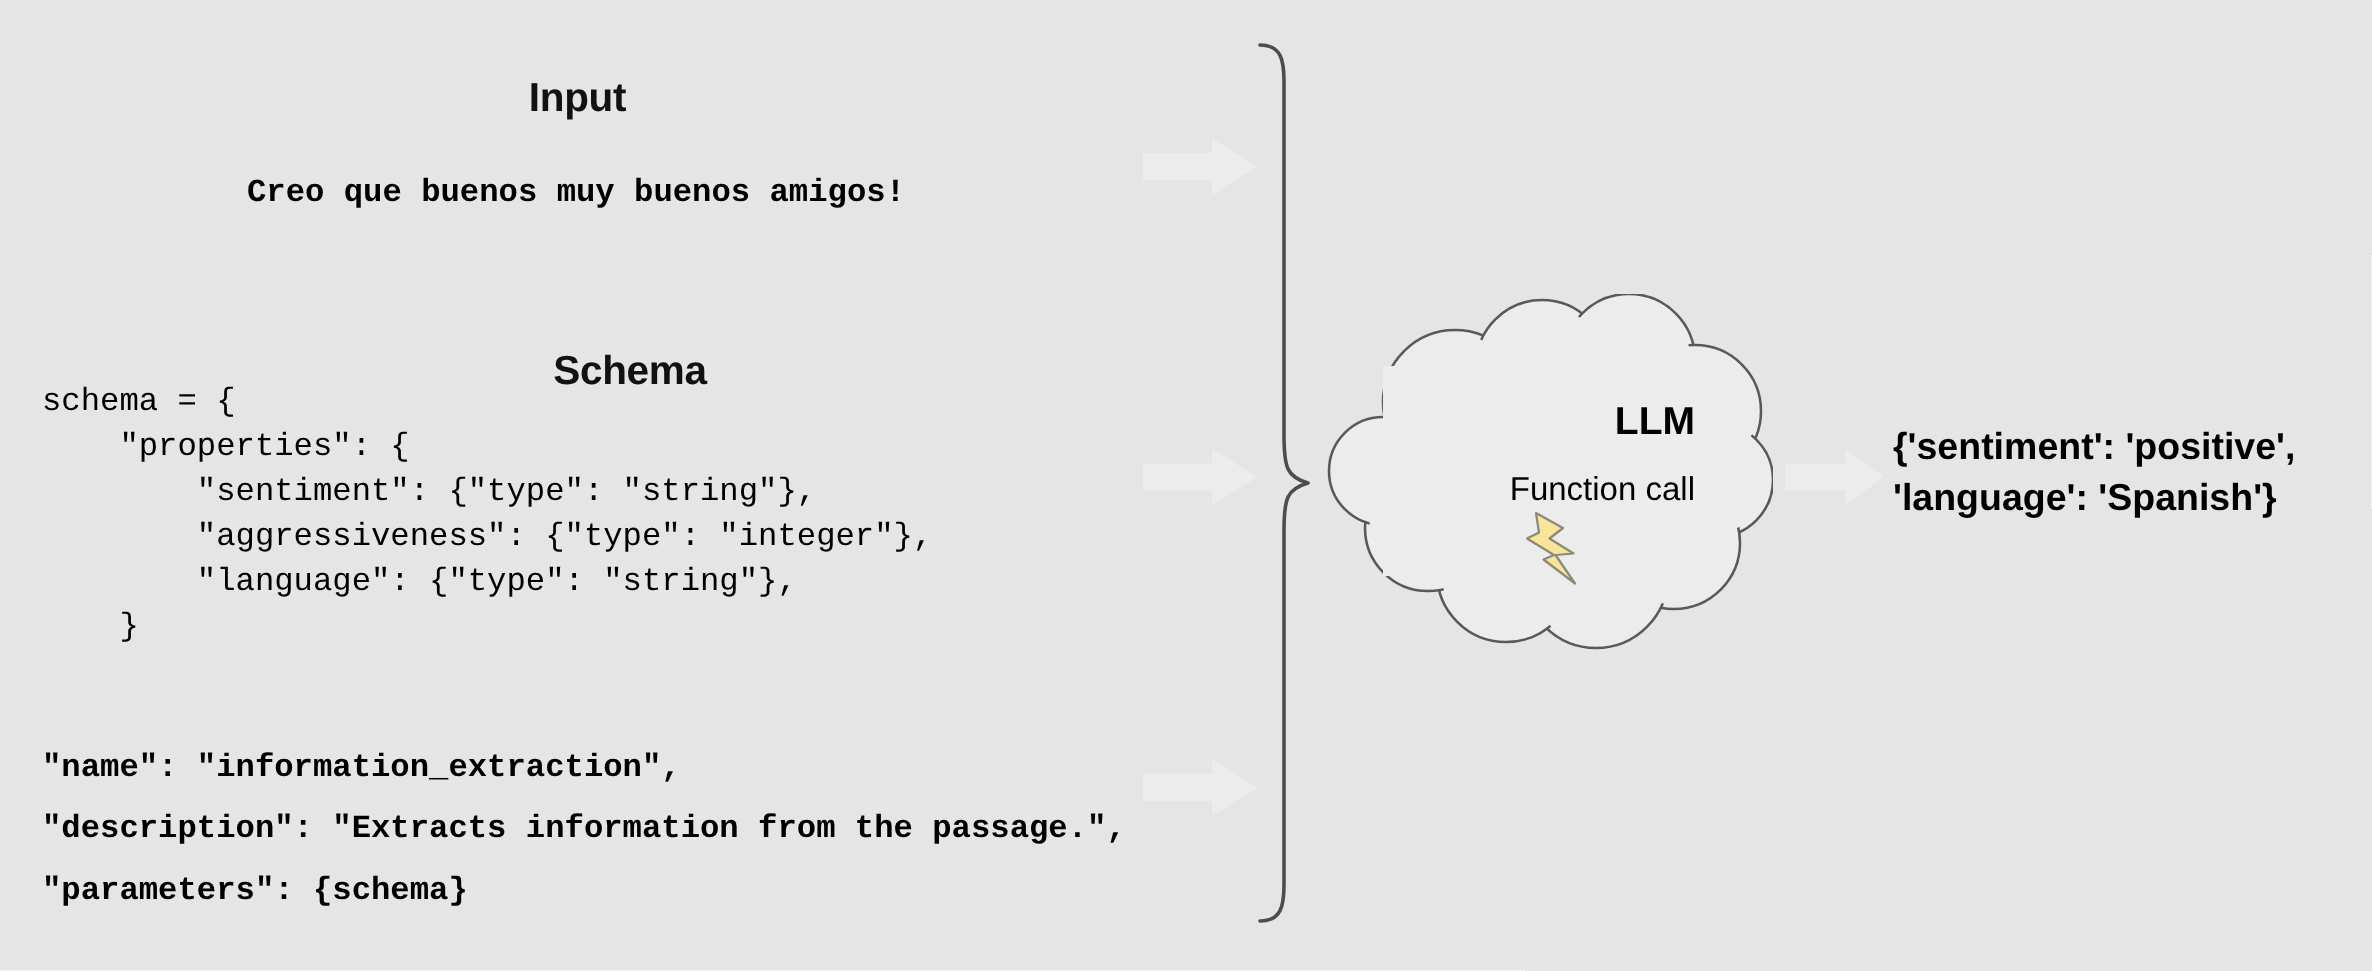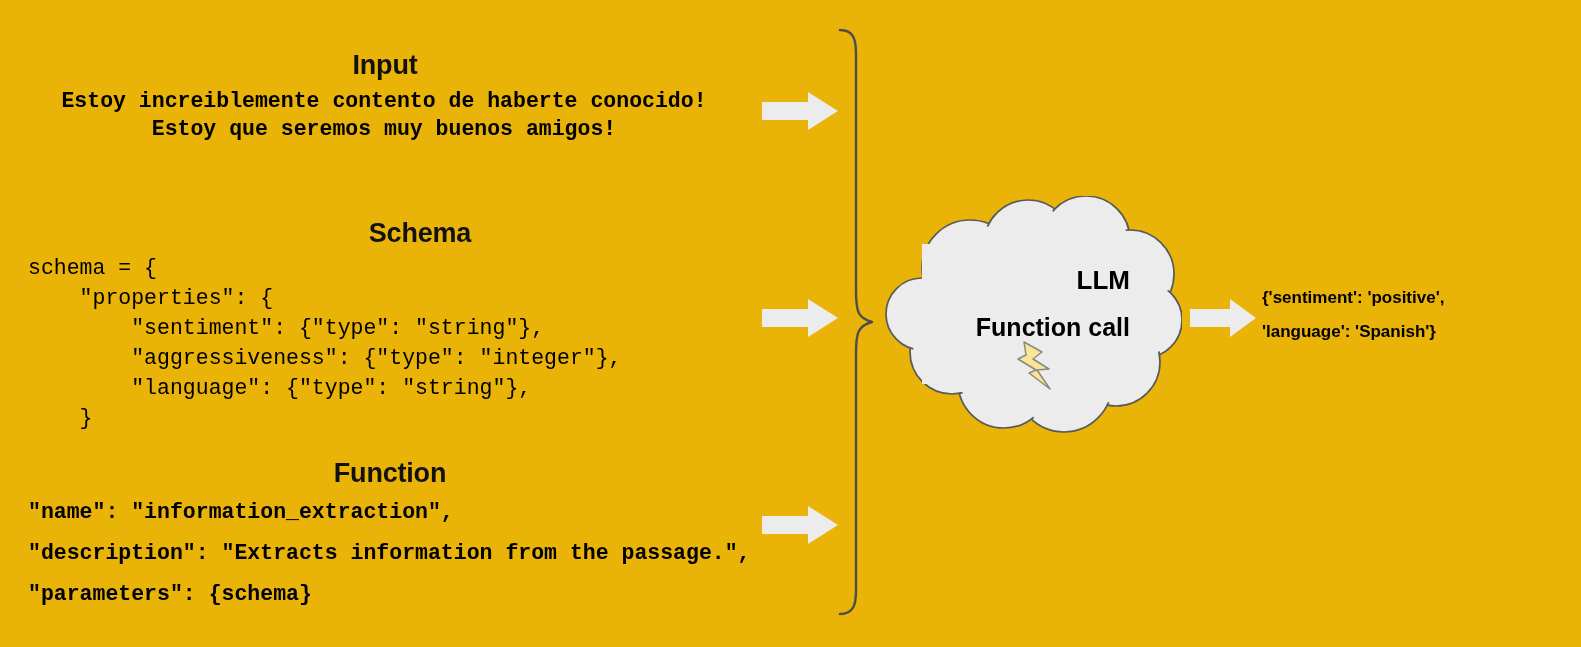--- a/index.html
+++ b/index.html
@@ -8,21 +8,21 @@
     background: #ffffff;
   }
   body {
     font-family: "Liberation Sans", sans-serif;
     color: #000000;
   }
   #canvas {
     position: relative;
     width: 1581px;
     height: 647px;
-    background: #eab308;
+    background: #e5e5e5;
     overflow: hidden;
   }
 
   
   .section-title {
     position: absolute;
     font-family: "Liberation Sans", sans-serif;
     font-weight: bold;
     font-size: 27px;
     letter-spacing: -0.2px;
@@ -79,69 +79,67 @@
     white-space: nowrap;
   }
   .cloud-title {
     font-family: "Liberation Sans", sans-serif;
     font-weight: bold;
     font-size: 26px;
     color: #000000;
   }
   .cloud-sub {
     font-family: "Liberation Sans", sans-serif;
+    font-weight: normal;
+    font-size: 22px;
+    color: #000000;
+  }
+
+  
+  .output-text {
+    position: absolute;
+    font-family: "Liberation Sans", sans-serif;
     font-weight: bold;
     font-size: 25px;
-    color: #000000;
-  }
-
-  
-  .output-text {
-    position: absolute;
-    font-family: "Liberation Sans", sans-serif;
-    font-weight: bold;
-    font-size: 17px;
     line-height: 34px;
     white-space: pre;
     color: #000000;
   }
 </style>
 </head>
 <body>
 
 <div id="canvas">
 
   <div class="section-title" style="left:285px; top:50px; width:200px;">Input</div>
 
-  <div class="mono-centered" style="left:8px; top:86px; width:752px;">Estoy increiblemente contento de haberte conocido!</div>
-
-  <div class="mono-centered" style="left:8px; top:114px; width:752px;">Estoy que seremos muy buenos amigos!</div>
+
+  <div class="mono-centered" style="left:8px; top:114px; width:752px;">Creo que buenos muy buenos amigos!</div>
 
   <div class="arrow" style="left:762px; top:92px;">
     <svg width="76" height="38" viewBox="0 0 76 38">
       <polygon points="0,10 46,10 46,0 76,19 46,38 46,28 0,28" fill="#ececec"></polygon>
     </svg>
   </div>
 
-  <div class="section-title" style="left:285px; top:218px; width:270px;">Schema</div>
+  <div class="section-title" style="left:285px; top:232px; width:270px;">Schema</div>
 
   <div class="mono-block" style="left:28px; top:253px;">schema = {
     "properties": {
         "sentiment": {"type": "string"},
         "aggressiveness": {"type": "integer"},
         "language": {"type": "string"},
     }</div>
 
   <div class="arrow" style="left:762px; top:299px;">
     <svg width="76" height="38" viewBox="0 0 76 38">
       <polygon points="0,10 46,10 46,0 76,19 46,38 46,28 0,28" fill="#ececec"></polygon>
     </svg>
   </div>
 
-  <div class="section-title" style="left:285px; top:458px; width:210px;">Function</div>
 
   <div class="mono-spaced" style="left:28px; top:492px;">"name": "information_extraction",</div>
 
   <div class="mono-spaced" style="left:28px; top:533px;">"description": "Extracts information from the passage.",</div>
 
   <div class="mono-spaced" style="left:28px; top:574px;">"parameters": {schema}</div>
 
   <div class="arrow" style="left:762px; top:506px;">
     <svg width="76" height="38" viewBox="0 0 76 38">
       <polygon points="0,10 46,10 46,0 76,19 46,38 46,28 0,28" fill="#ececec"></polygon>

